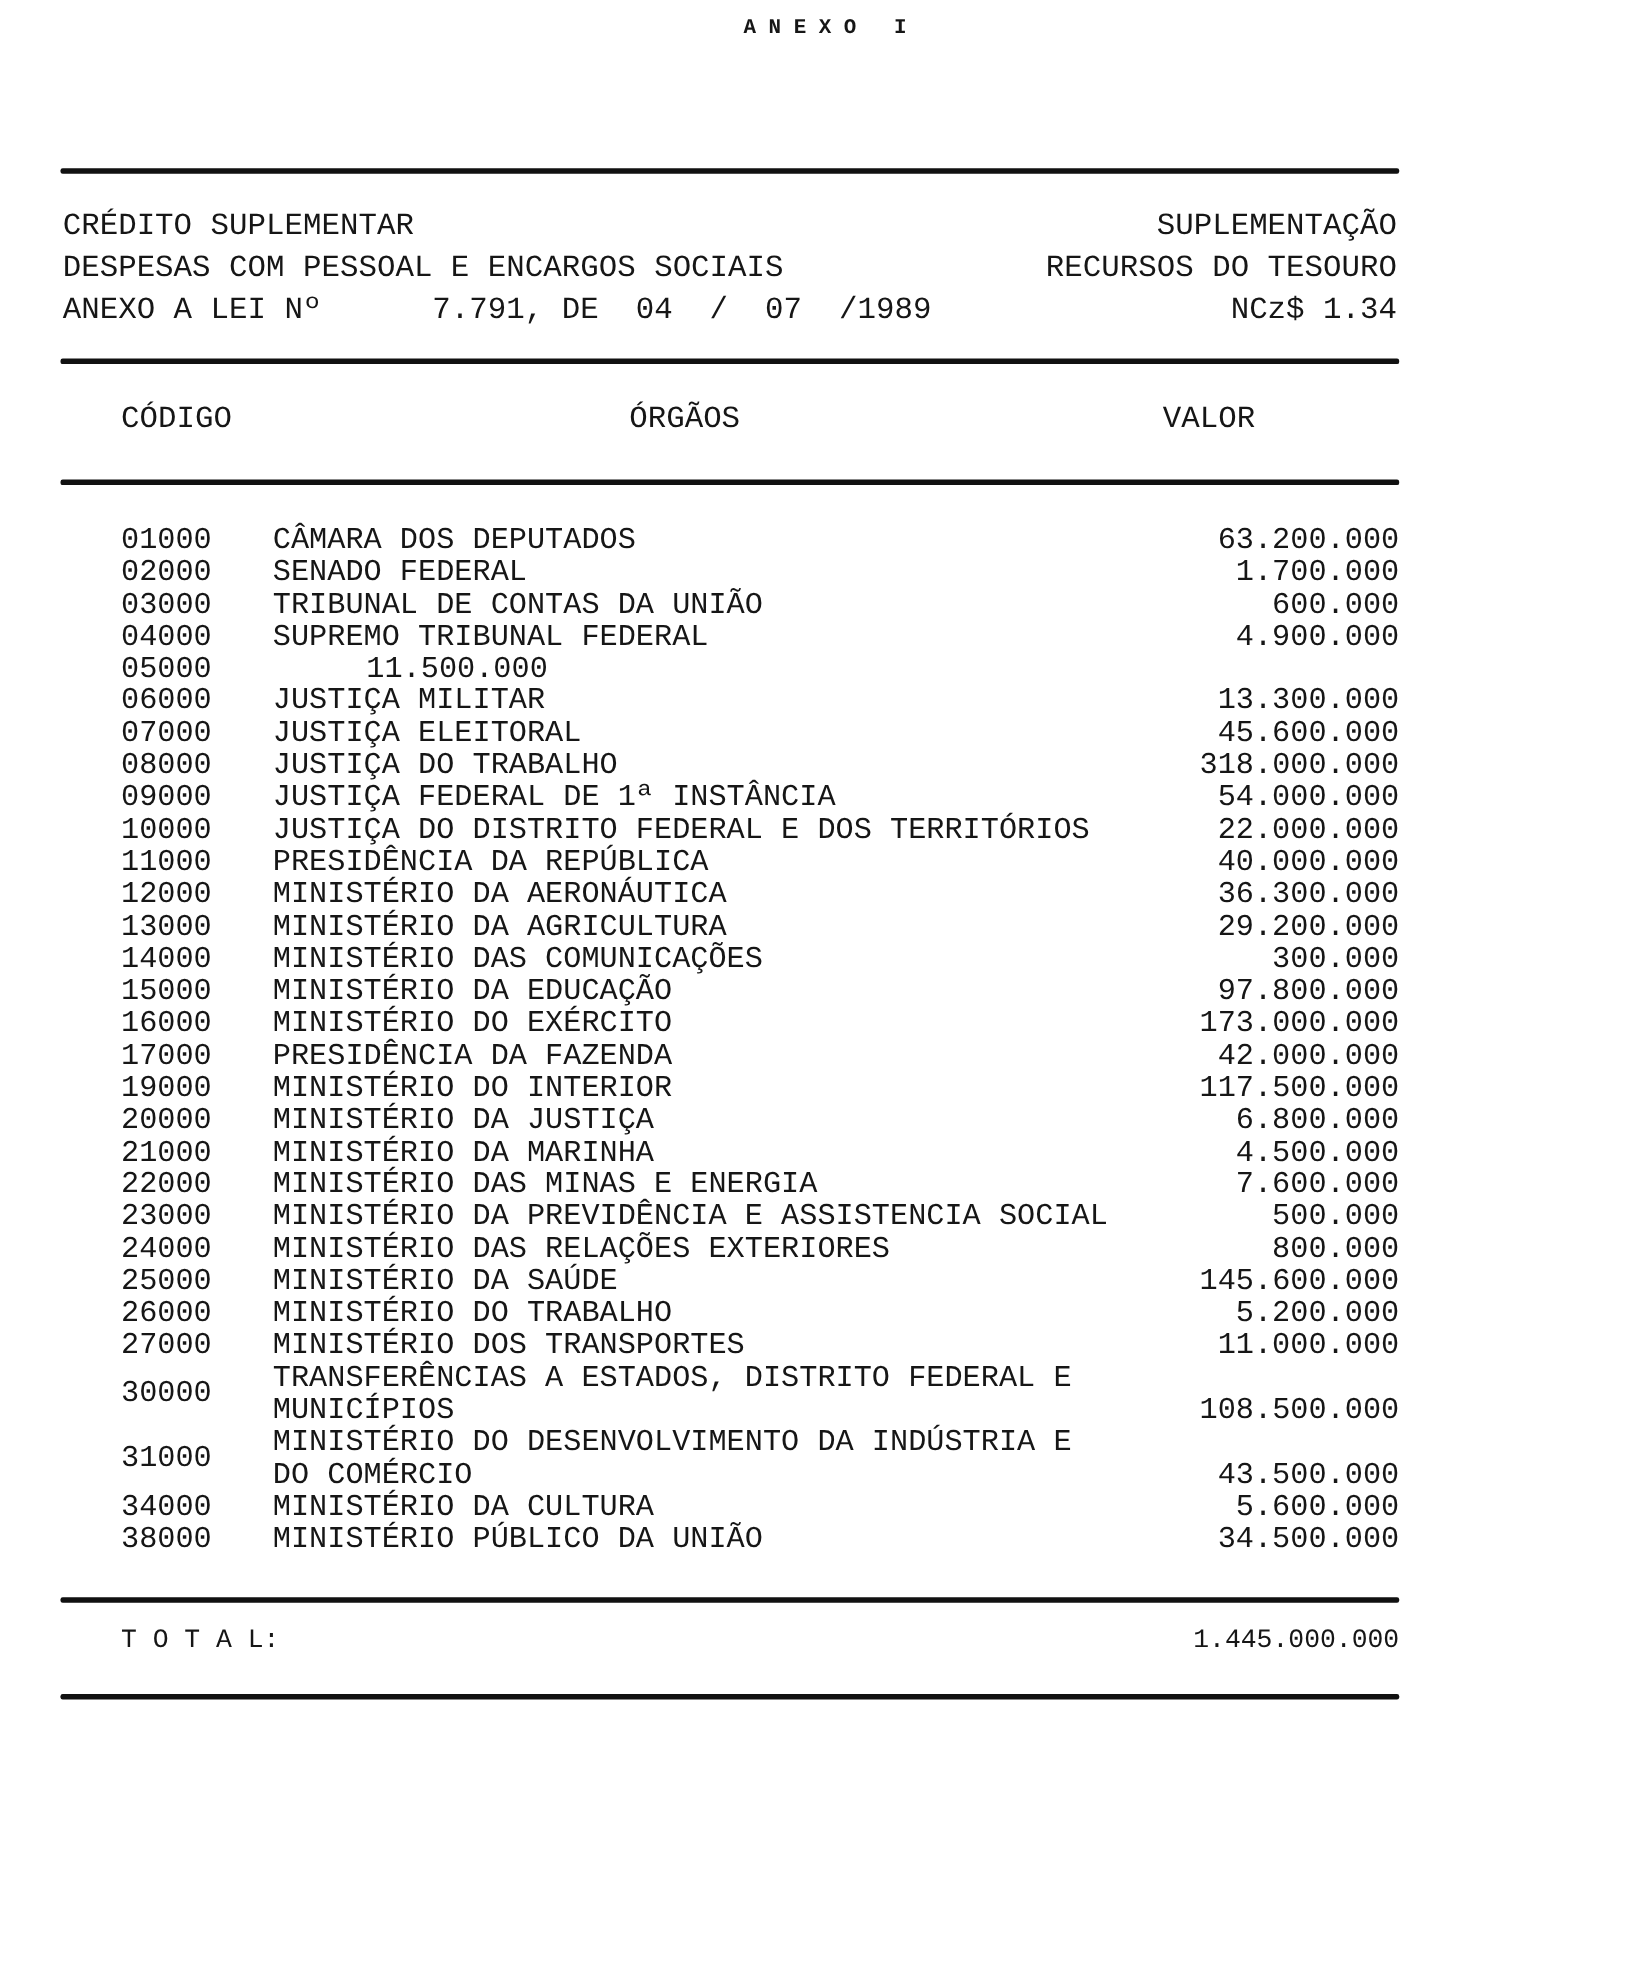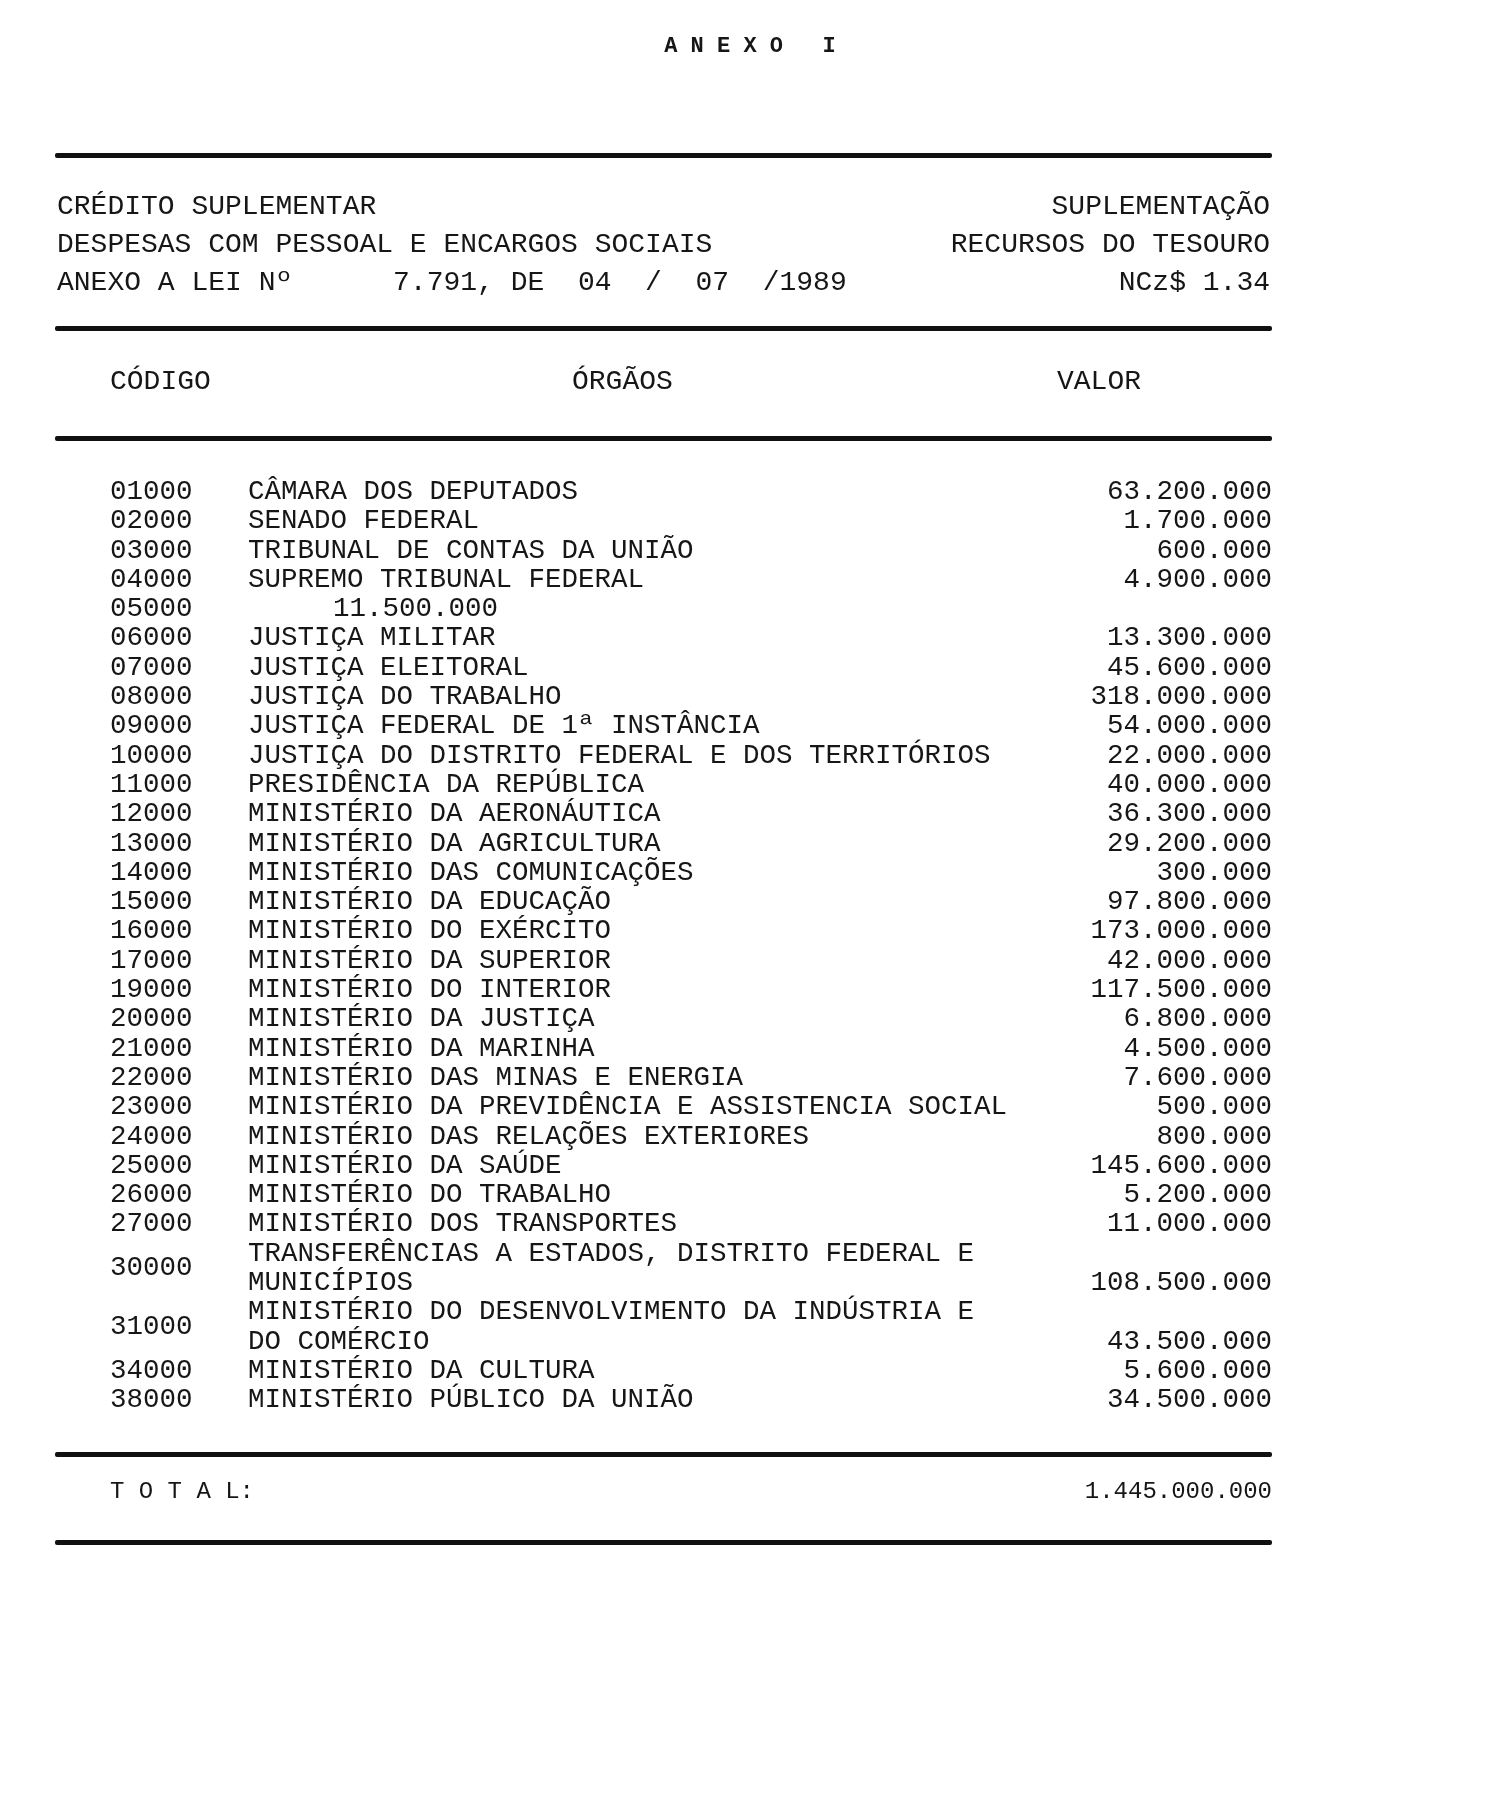--- a/index.html
+++ b/index.html
@@ -20,24 +20,23 @@
     height: 1802px;
     background: #ffffff;
     overflow: hidden;
   }
   .doc-title {
     position: absolute;
     top: 14px;
     left: 0;
     width: 100%;
     text-align: center;
-    font-size: 22px;
+    font-size: 19px;
     white-space: pre;
     font-weight: bold;
-    margin-top: 20px;
   }
   .rule {
     position: absolute;
     left: 55px;
     width: 1217px;
     height: 5px;
     background: #111111;
     border-radius: 2px;
   }
   .rule-1 { top: 153px; }
@@ -208,21 +207,21 @@
         <div class="cell org"><div>MINISTÉRIO DA EDUCAÇÃO</div></div>
         <div class="cell value">97.800.000</div>
       </div>
       <div class="row">
         <div class="cell code">16000</div>
         <div class="cell org"><div>MINISTÉRIO DO EXÉRCITO</div></div>
         <div class="cell value">173.000.000</div>
       </div>
       <div class="row">
         <div class="cell code">17000</div>
-        <div class="cell org"><div>MINISTÉRIO DA SUPERIOR</div></div>
+        <div class="cell org"><div>PRESIDÊNCIA DA FAZENDA</div></div>
         <div class="cell value">42.000.000</div>
       </div>
       <div class="row">
         <div class="cell code">19000</div>
         <div class="cell org"><div>MINISTÉRIO DO INTERIOR</div></div>
         <div class="cell value">117.500.000</div>
       </div>
       <div class="row">
         <div class="cell code">20000</div>
         <div class="cell org"><div>MINISTÉRIO DA JUSTIÇA</div></div>

